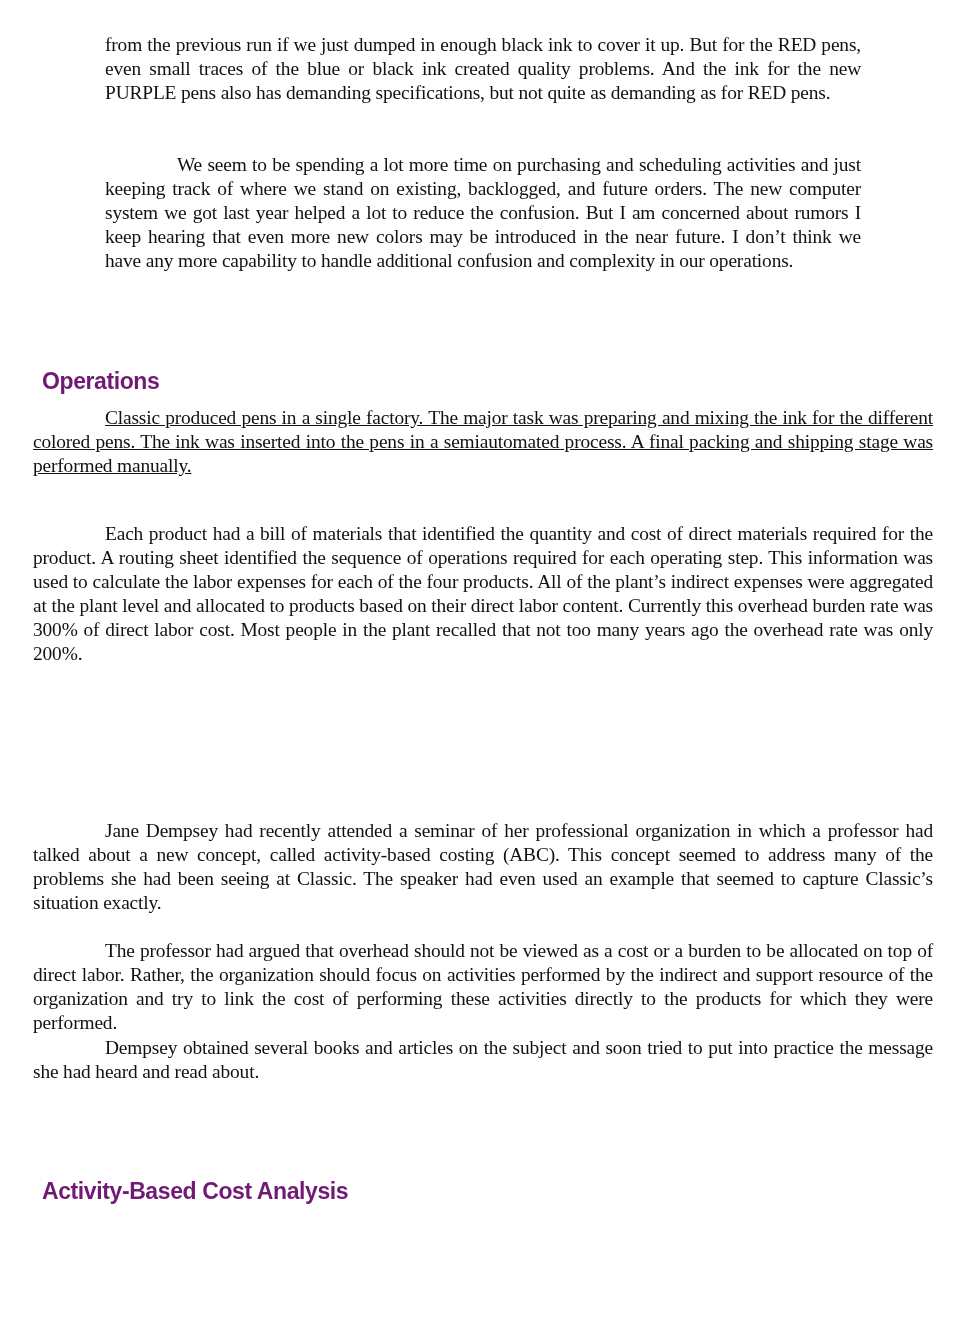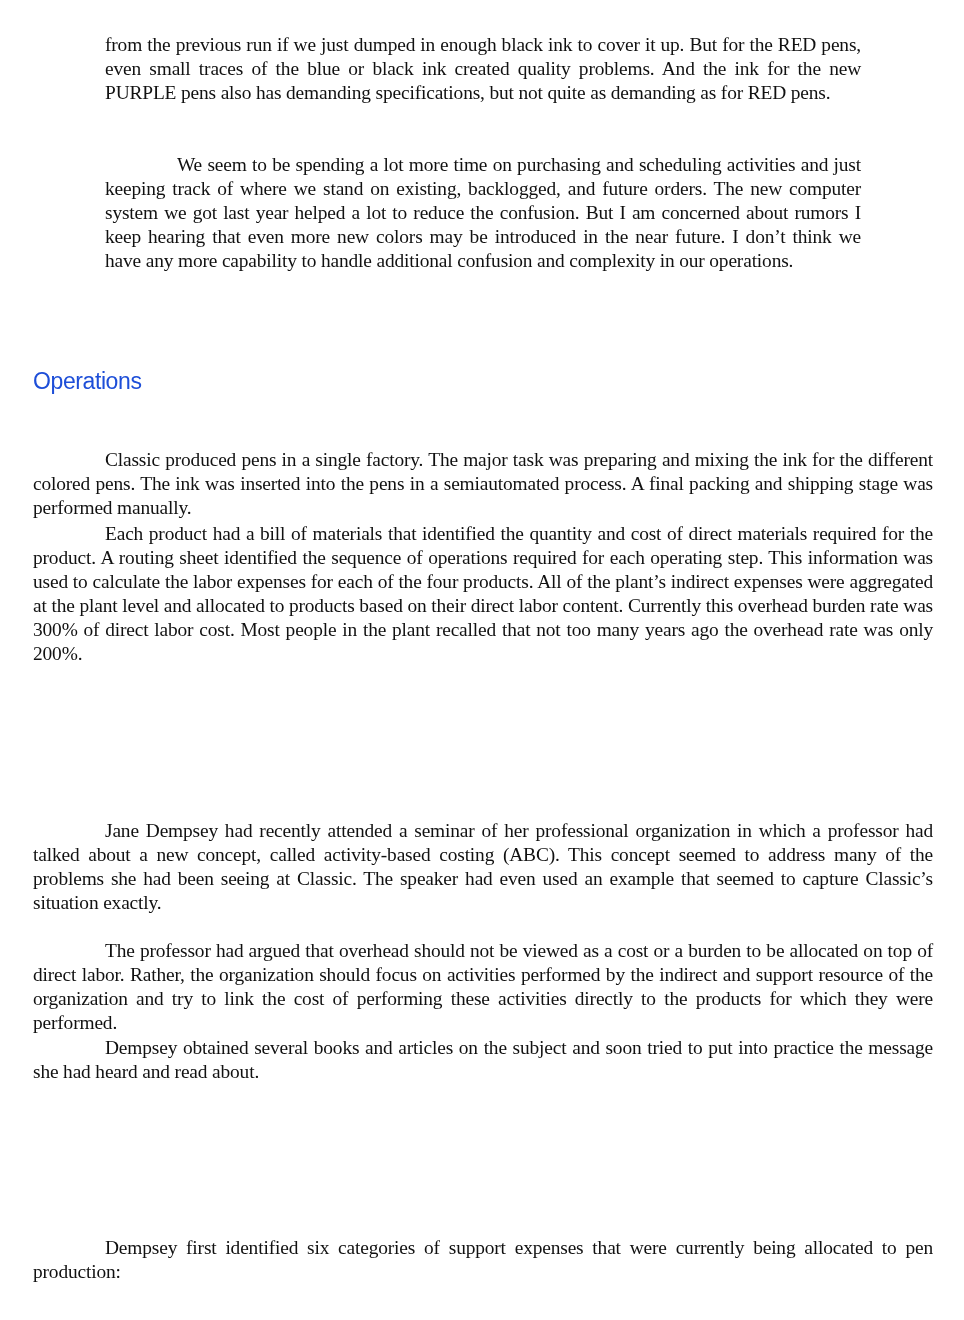--- a/index.html
+++ b/index.html
@@ -32,27 +32,27 @@
       word-spacing: 0px;
     }
     .para.indent {
       text-indent: 72px;
     }
     .para.lastleft {
       text-align-last: left;
     }
     .heading {
       position: absolute;
-      left: 33px;
+      left: 42px;
       font-family: "Liberation Sans", "DejaVu Sans", sans-serif;
-      font-weight: normal;
+      font-weight: bold;
       font-size: 23px;
       line-height: 28px;
       margin: 0;
-      color: #1d4ed8;
+      color: #701a75;
       letter-spacing: -0.4px;
     }
     
     .q {
       left: 105px;
       width: 756px;
     }
     .body-p {
       left: 33px;
       width: 900px;
@@ -62,27 +62,27 @@
 <body>
 
 <div class="page">
 
   <p class="para q lastleft" style="top:33px;">from the previous run if we just dumped in enough black ink to cover it up.  But for the RED pens, even small traces of the blue or black ink created quality problems. And the ink for the new PURPLE pens also has demanding specifications, but not quite as demanding as for RED pens.</p>
 
   <p class="para q indent lastleft" style="top:153px;">We seem to be spending a lot more time on purchasing and scheduling activities and just keeping track of where we stand on existing, backlogged, and future orders.  The new computer system we got last year helped a lot to reduce the confusion.  But I am concerned about rumors I keep hearing that even more new colors may be introduced in the near future.  I don’t think we have any more capability to handle additional confusion and complexity in our operations.</p>
 
   <h2 class="heading" style="top:367px;">Operations</h2>
 
-  <p class="para body-p indent lastleft" style="top:448px;">Classic produced pens in a single factory.  The major task was preparing and mixing the ink for the different colored pens.  The ink was inserted into the pens in a semiautomated process.  A final packing and shipping stage was performed manually.</p>
+  <p class="para body-p indent lastleft" style="top:406px;text-decoration:underline;">Classic produced pens in a single factory.  The major task was preparing and mixing the ink for the different colored pens.  The ink was inserted into the pens in a semiautomated process.  A final packing and shipping stage was performed manually.</p>
 
   <p class="para body-p indent lastleft" style="top:522px;">Each product had a bill of materials that identified the quantity and cost of direct materials required for the product.  A routing sheet identified the sequence of operations required for each operating step.  This information was used to calculate the labor expenses for each of the four products.  All of the plant’s indirect expenses were aggregated at the plant level and allocated to products based on their direct labor content.  Currently this overhead burden rate was 300% of direct labor cost.  Most people in the plant recalled that not too many years ago the overhead rate was only 200%.</p>
 
 
   <p class="para body-p indent lastleft" style="top:819px;">Jane Dempsey had recently attended a seminar of her professional organization in which a professor had talked about a new concept, called activity-based costing (ABC).  This concept seemed to address many of the problems she had been seeing at Classic.  The speaker had even used an example that seemed to capture Classic’s situation exactly.</p>
 
   <p class="para body-p indent lastleft" style="top:939px;">The professor had argued that overhead should not be viewed as a cost or a burden to be allocated on top of direct labor.  Rather, the organization should focus on activities performed by the indirect and support resource of the organization and try to link the cost of performing these activities directly to the products for which they were performed.</p>
 
   <p class="para body-p indent lastleft" style="top:1036px;">Dempsey obtained several books and articles on the subject and soon tried to put into practice the message she had heard and read about.</p>
 
+  <h2 class="heading" style="top:1177px;">Activity-Based Cost Analysis</h2>
 
-  <p class="para body-p indent lastleft" style="top:1236px;">Dempsey first identified six categories of support expenses that were currently being allocated to pen production:</p>
 
 </div>
 
 </body></html>

